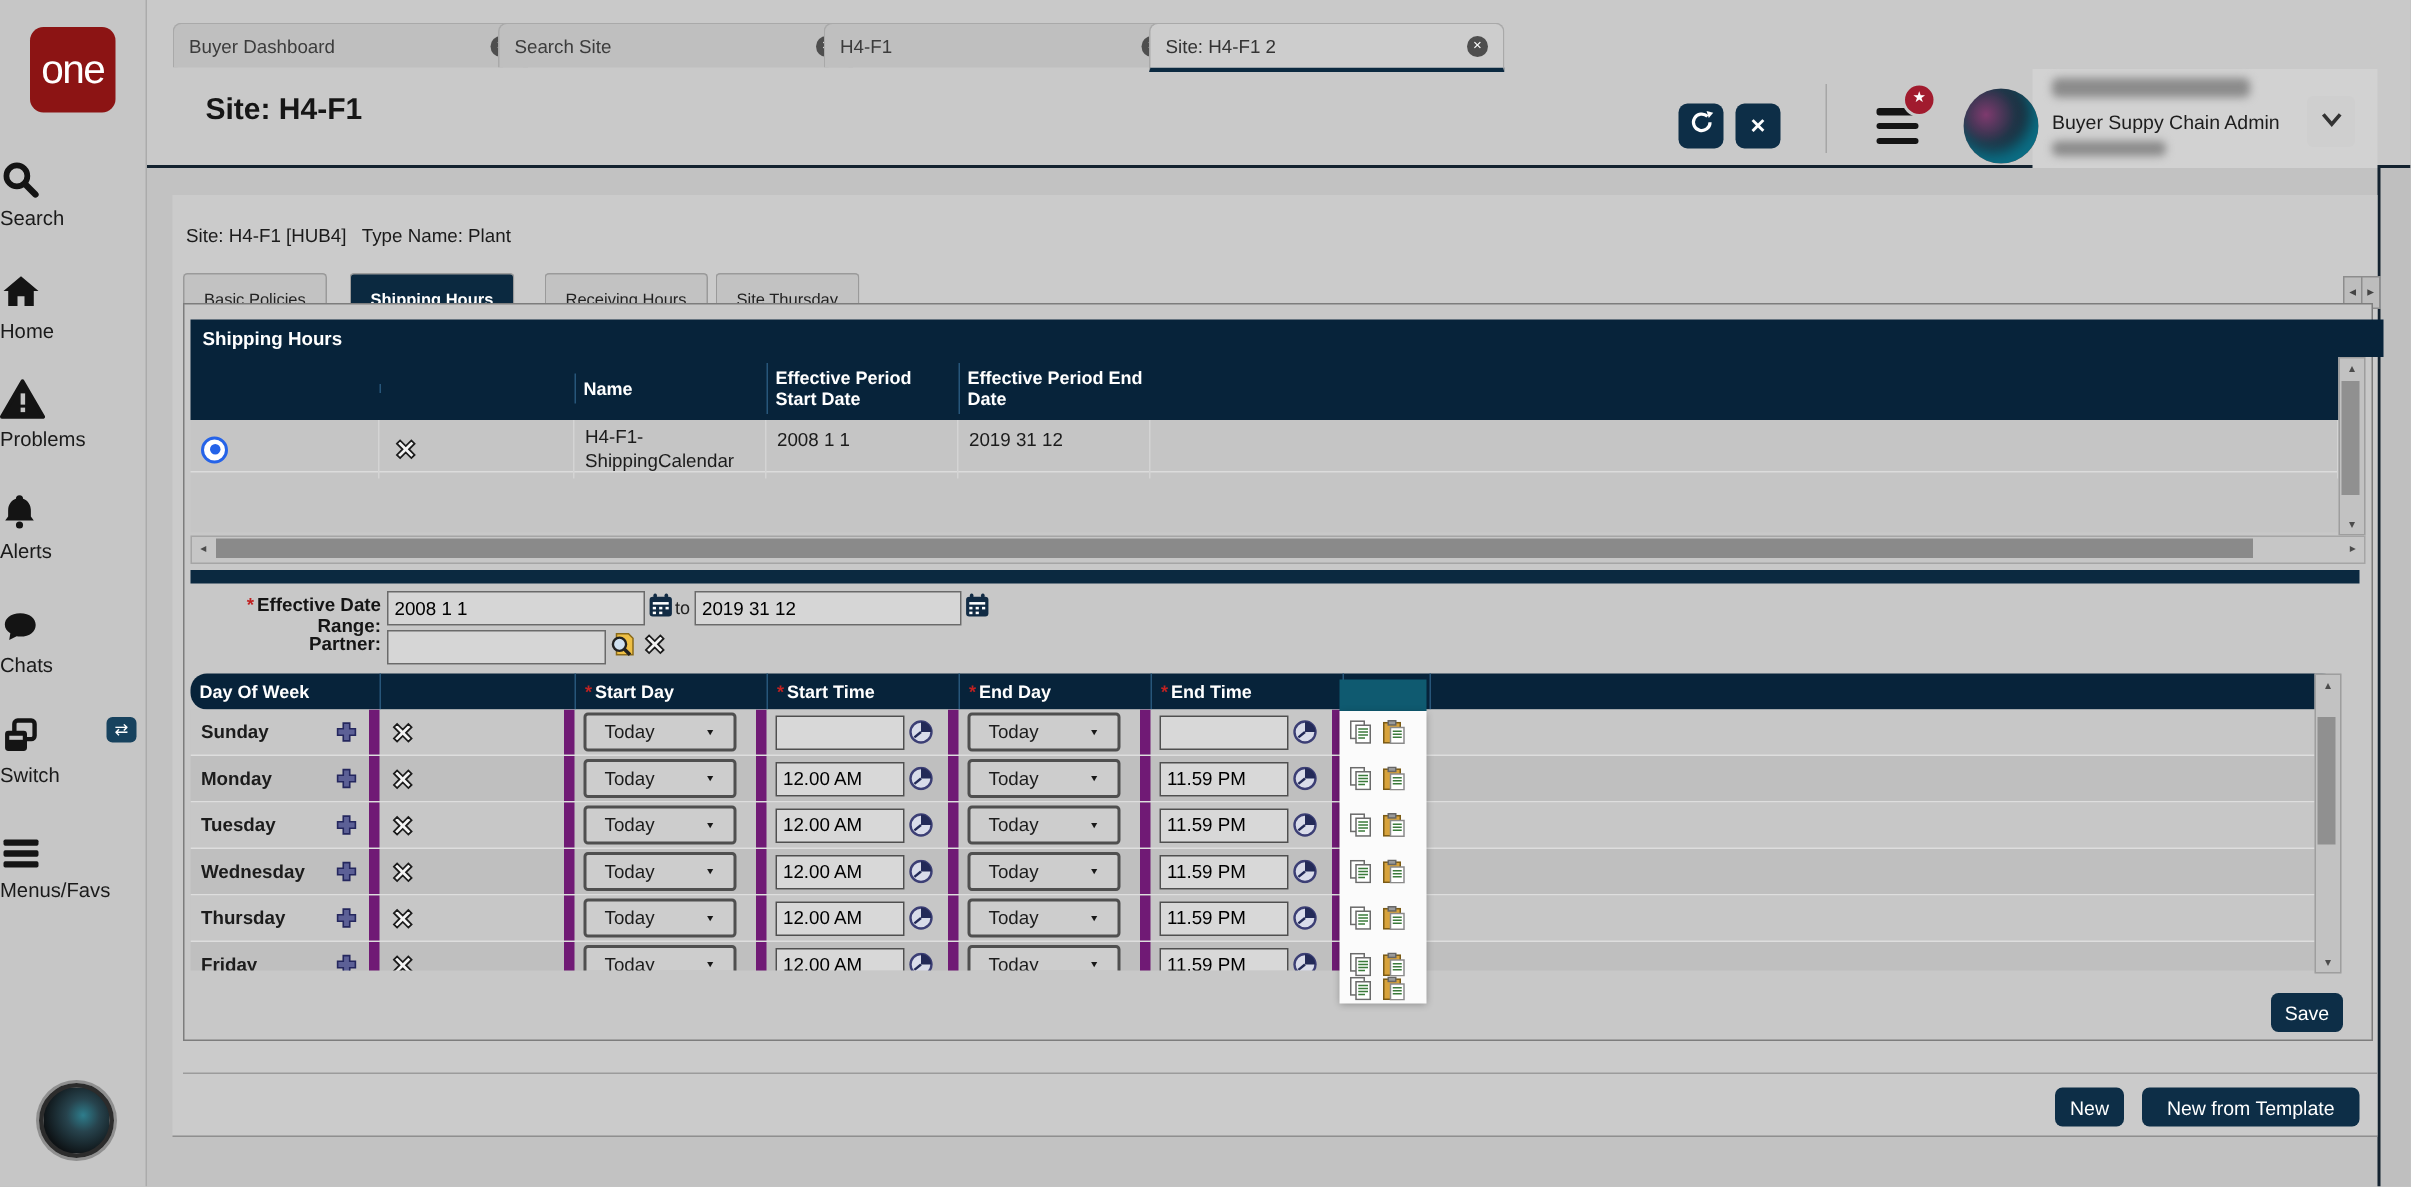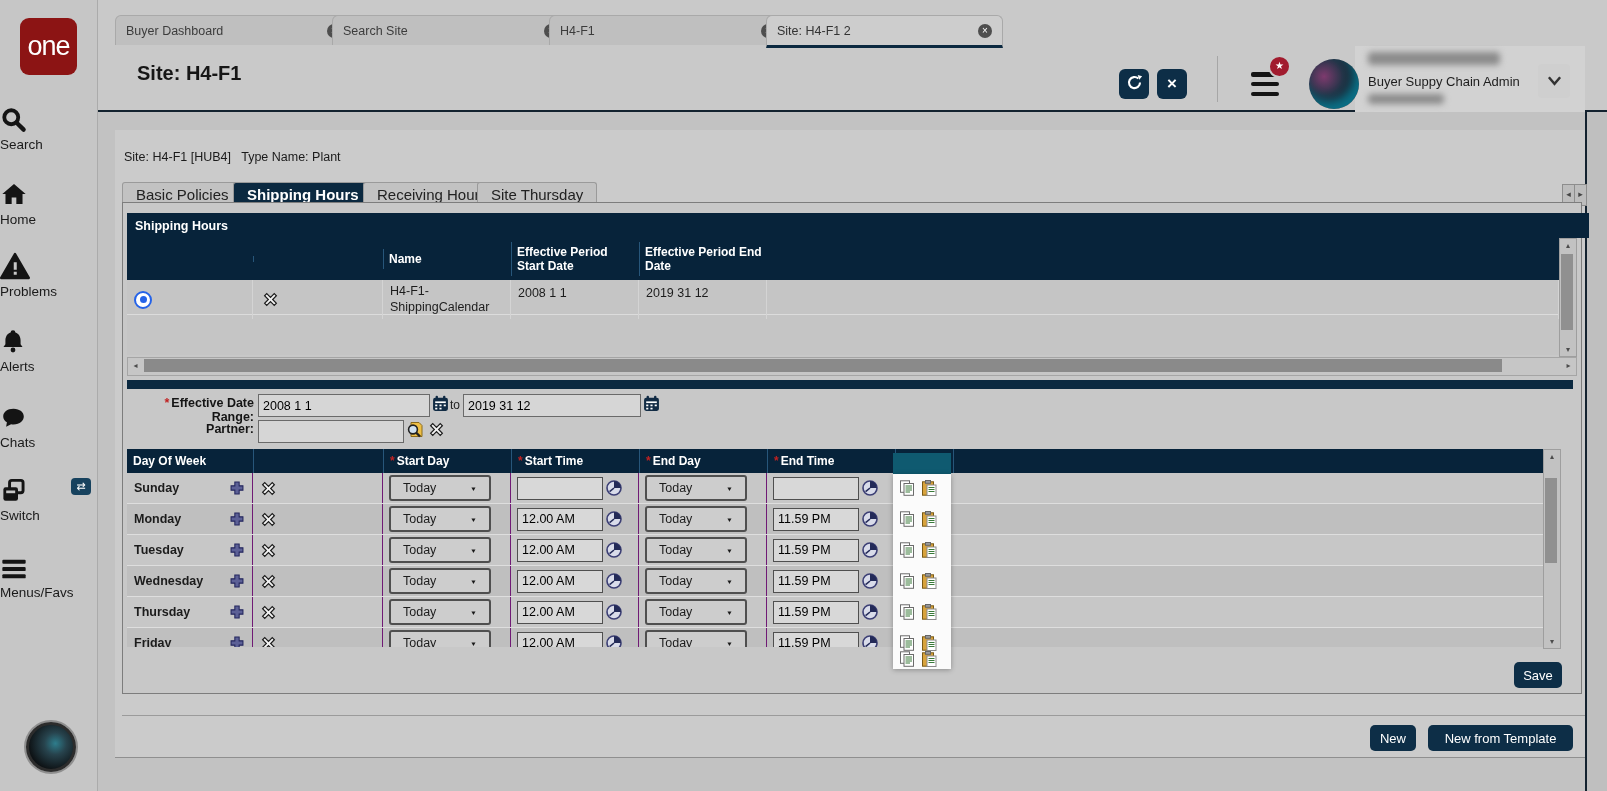--- a/index.html
+++ b/index.html
@@ -45,21 +45,21 @@
         box-shadow:inset -6px -8px 10px #0b6f86;}
   .blur{background:#8b8b8b;border-radius:4px;filter:blur(3px);}
   .role-text{left:1368px;top:74px;font-size:13px;color:#1d1d1d;}
   .chev-btn{left:1538px;top:64px;width:32px;height:34px;background:#cfcfcf;border-radius:4px;
         display:flex;align-items:center;justify-content:center;}
   
   .card{left:115px;top:130px;width:1470px;height:627px;background:#cbcbcb;}
   .siteinfo{left:9px;top:20px;font-size:12.5px;color:#1b1b1b;}
   .siteinfo b{font-weight:normal;}
   .stab{top:52px;height:23px;background:#c2c2c2;border:1px solid #9a9a9a;border-bottom:none;border-radius:3px 3px 0 0;
-        font-size:15px;color:#222;display:flex;align-items:center;padding:0 13px;}
+        font-size:11px;color:#222;display:flex;align-items:flex-end;padding:0 13px;}
   .stab.active{background:#0b2940;color:#fff;font-weight:bold;}
   .tabarrow{top:54px;width:11px;height:20px;background:#bdbdbd;border:1px solid #8d8d8d;color:#444;
         font-size:9px;line-height:18px;text-align:center;}
   .panel{left:7px;top:72px;width:1458px;height:490px;border:1px solid #7d7d7d;background:#c8c8c8;position:absolute;}
   .footer-div{left:7px;top:585px;width:1463px;height:1px;background:#9b9b9b;}
   .btn{background:#0d2e47;color:#fff;border-radius:5px;font-size:13px;display:flex;align-items:center;
        justify-content:center;}
   .card-bottom{left:115px;top:757px;width:1470px;height:1px;background:#8f8f8f;}
   
   .navybar{background:#07233a;color:#fff;font-weight:bold;font-size:12.5px;display:flex;align-items:center;padding:0 8px;}
@@ -80,29 +80,29 @@
   .hthumb{position:absolute;top:1px;height:13px;background:#8a8a8a;}
   .harrow{position:absolute;top:1px;width:13px;height:13px;text-align:center;font-size:8px;line-height:13px;color:#4c4c4c;}
   
   .flabel{font-size:12.5px;font-weight:bold;text-align:right;color:#151515;}
   .req{color:#c02222;margin-right:2px;}
   .finput{border:1.5px solid #6a6a6a;background:#d6d6d6;font-size:12.5px;font-family:"Liberation Sans",sans-serif;
        padding:0 4px;height:21px;}
   .tolabel{font-size:12px;color:#222;}
   
   .grid-day{display:grid;grid-template-columns:126px 130px 128px 128px 128px 128px 58px auto;}
-  .day-head{background:#07233a;}
+  .day-head{background:#07233a;border-radius:11px;}
   .day-head .hc{border-left:1px solid #27567a;color:#fff;font-weight:bold;font-size:12px;
        display:flex;align-items:center;padding:0 6px;}
   .day-head .hc:first-child{border-left:none;}
   .day-body{overflow:hidden;background:#c4c4c4;}
   .drow{position:absolute;left:0;width:1432px;height:30px;border-bottom:1px solid #dedede;}
   .drow.alt{background:#bfbfbf;}
   .drow.norm{background:#c7c7c7;}
-  .dc{border-right:1px solid #701a75;position:relative;height:100%;display:flex;align-items:center;}
+  .dc{border-right:7px solid #701a75;position:relative;height:100%;display:flex;align-items:center;}
   .dc:last-child{border-right:none;}
   .dayname{font-size:12.5px;font-weight:bold;padding-left:7px;}
   .sel{width:74px;height:22px;margin-left:6px;border:2px solid #4f4f4f;border-radius:3px;background:#cdcdcd;
        display:flex;align-items:center;padding:0 12px;font-size:12.5px;}
   .sel .val{flex:1;}
   .sel .caret{font-size:7px;color:#181818;transform:scaleY(.85);}
   .tin{width:76px;height:21px;margin-left:6px;border:1.5px solid #4f4f4f;background:#d8d8d8;font-size:12.5px;
        font-family:"Liberation Sans",sans-serif;padding:0 4px;}
   .icobtn{display:inline-flex;margin-left:3px;}
   .hl-col{background:#fbfbfb;box-shadow:0 1px 5px rgba(0,0,0,.3);}

